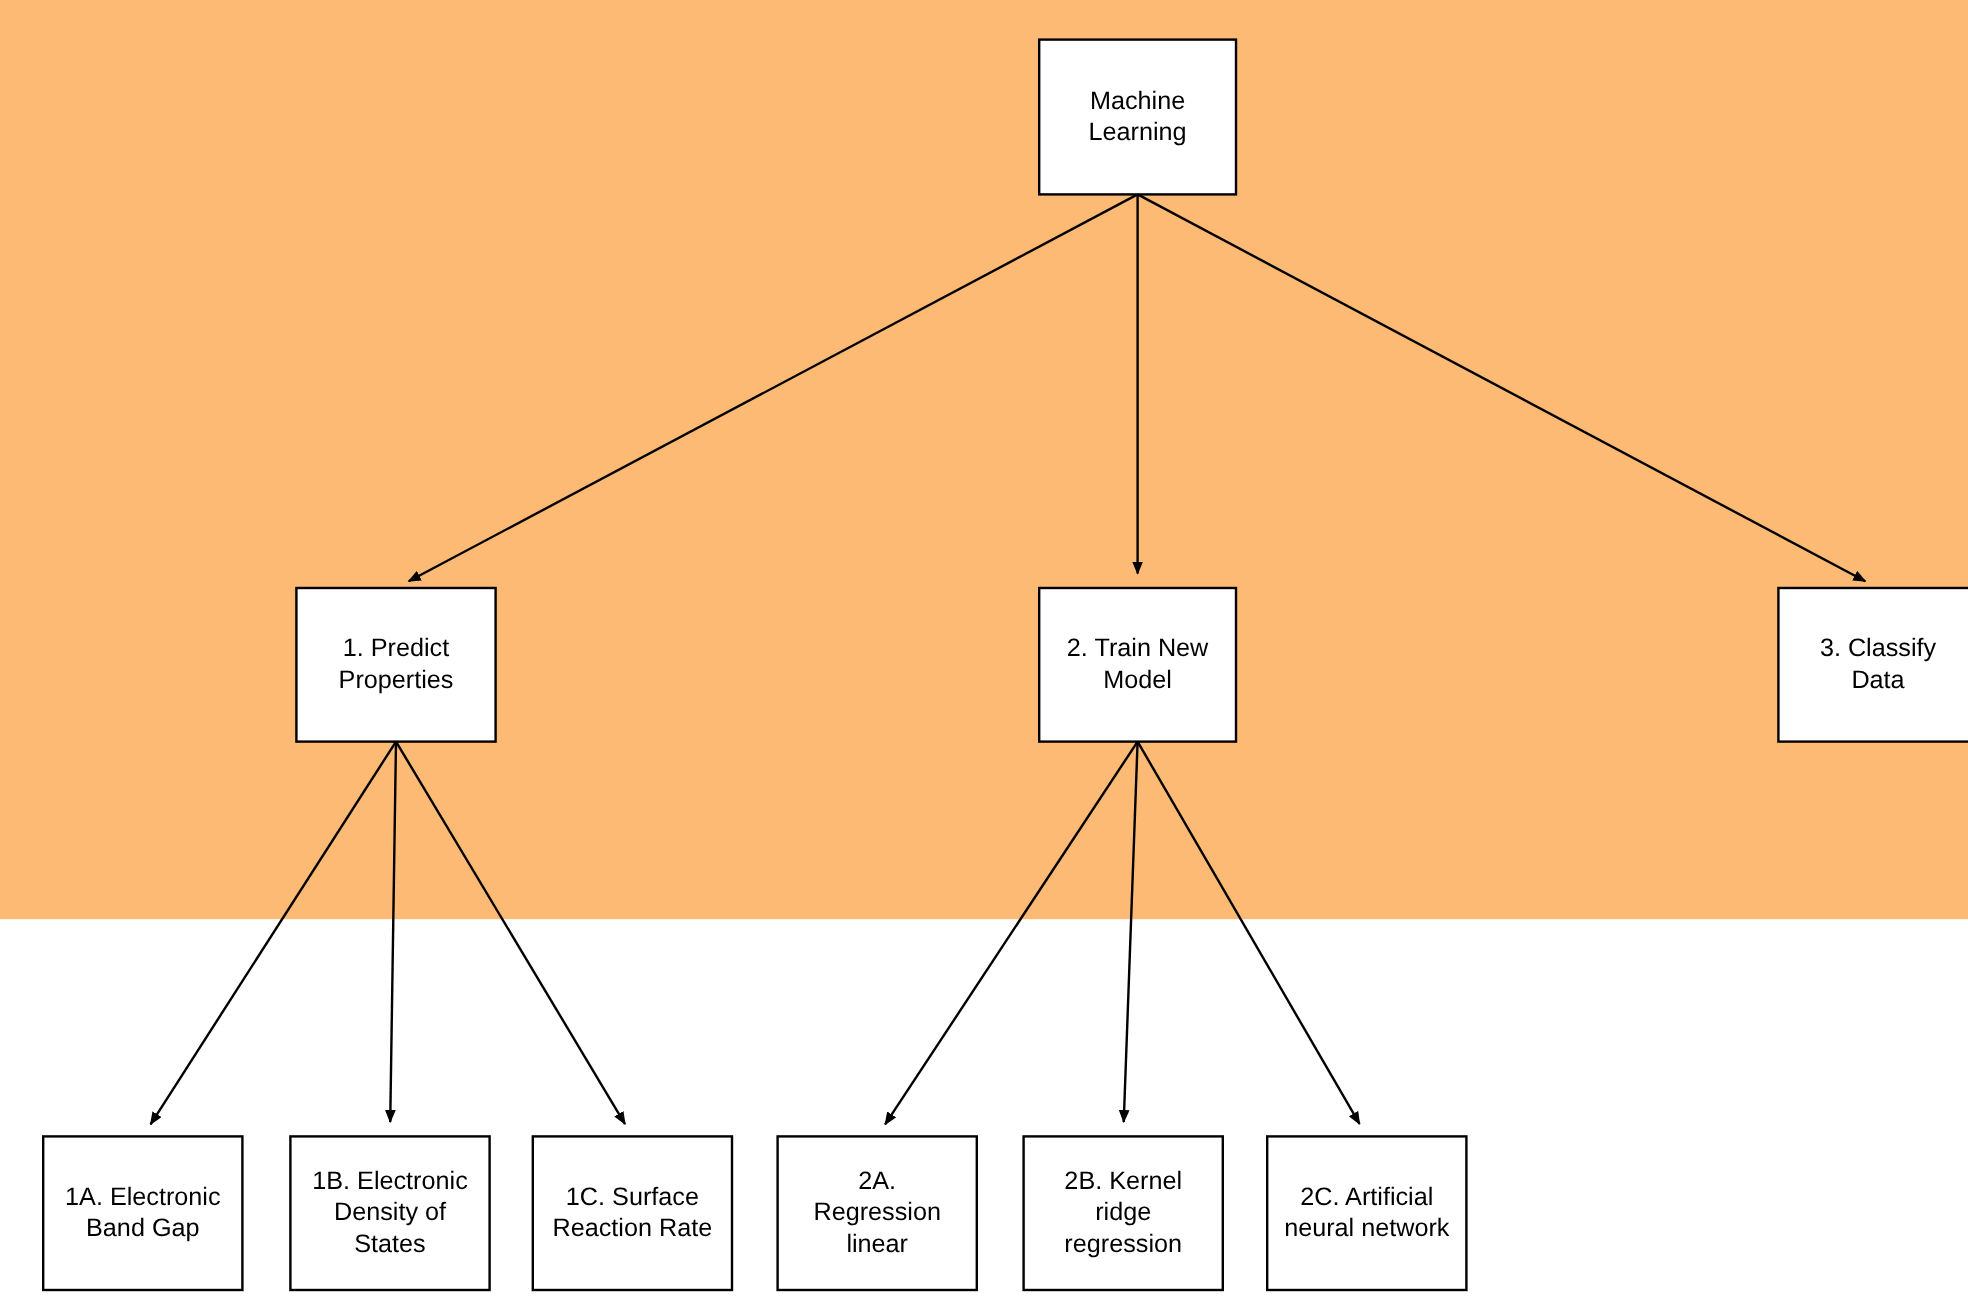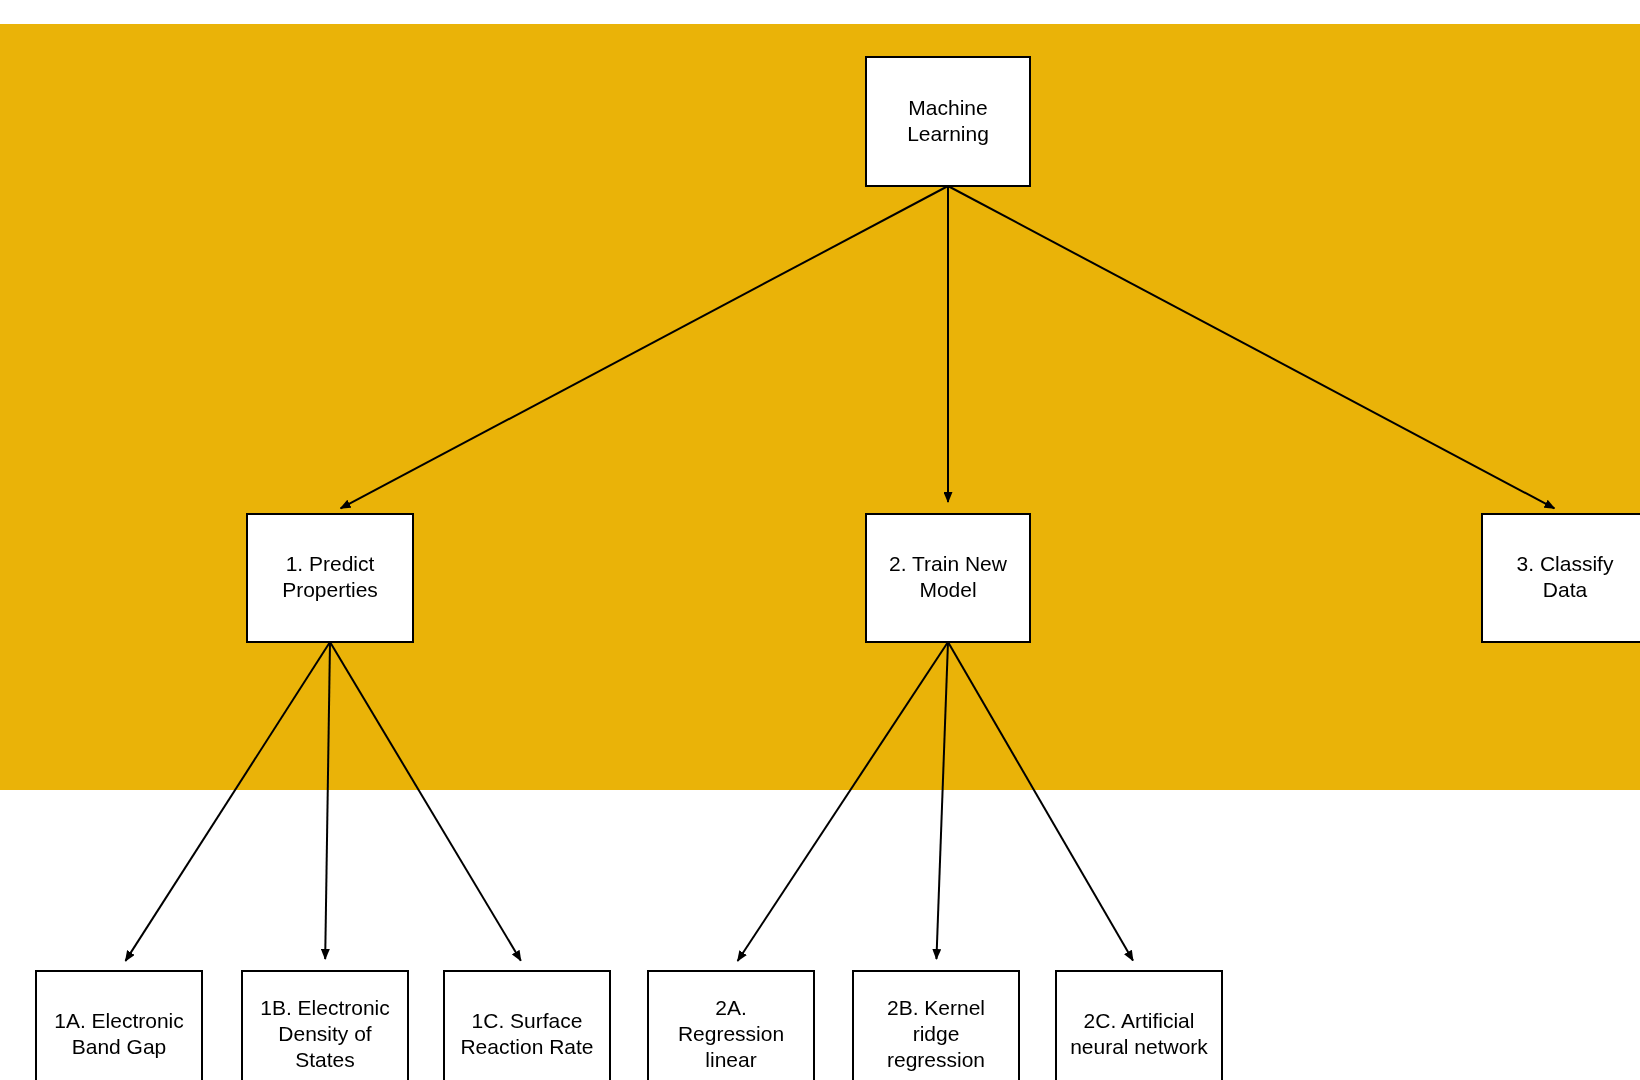--- a/index.html
+++ b/index.html
@@ -10,22 +10,21 @@
   body {
     width: 1640px;
     height: 1080px;
     overflow: hidden;
     font-family: "Liberation Sans", sans-serif;
   }
   #diagram-root {
     position: relative;
     width: 1640px;
     height: 766px;
-    background: #eab308;
-    margin-top: 24px;
+    background: #fdba74;
   }
   svg#flow-svg {
     position: absolute;
     top: 0;
     left: 0;
     width: 1640px;
     height: 1080px;
     display: block;
   }
   .node-rect {

